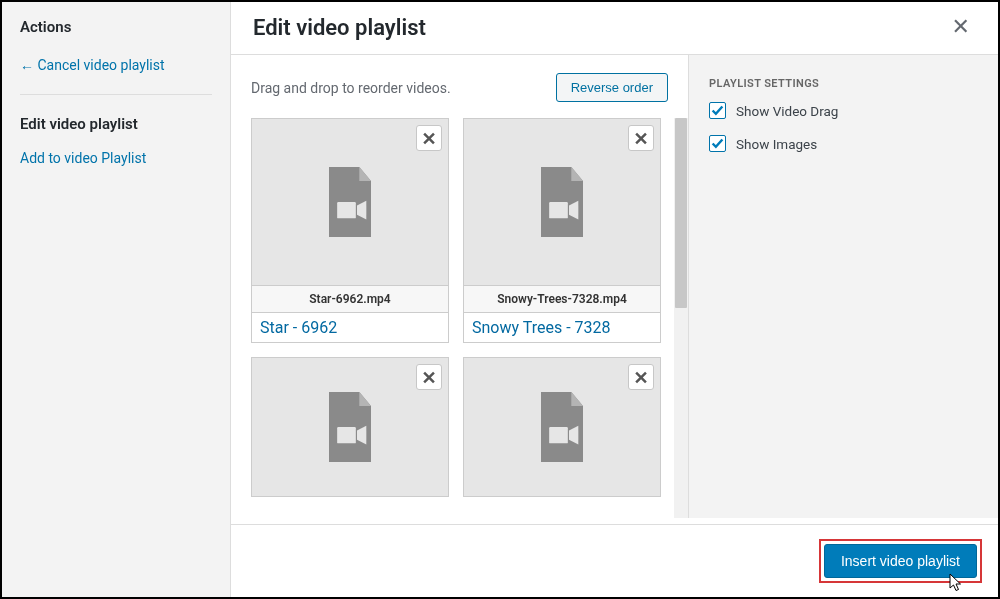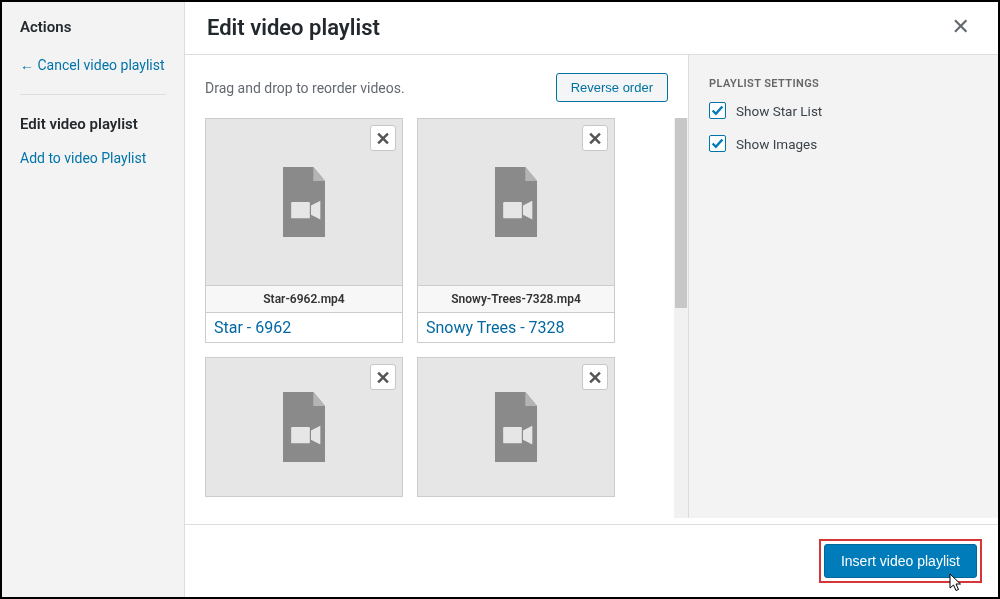--- a/index.html
+++ b/index.html
@@ -19,21 +19,21 @@
     height: 100%;
     flex-direction: column;
   }
   .main-wrap {
     display: flex;
     flex: 1;
     overflow: hidden;
   }
   
   .sidebar {
-    width: 183px;
+    width: 229px;
     background: #f3f3f3;
     border-right: 1px solid #ddd;
     padding: 16px 0 0 0;
   }
   .sidebar h2 {
     font-size: 15px;
     font-weight: 600;
     padding: 0 18px 14px 18px;
     color: #23282d;
   }
@@ -351,21 +351,21 @@
         </div>
 
         <aside class="settings">
           <h4>PLAYLIST SETTINGS</h4>
           <label class="chk-row">
             <span class="chk">
               <svg viewBox="0 0 16 16">
                   <path fill="none" stroke="#007cba" stroke-width="3" d="M2 8 l4 4 l8 -9"></path>
                 </svg>
             </span>
-            <span>Show Star List</span>
+            <span>Show Video Drag</span>
           </label>
           <label class="chk-row">
             <span class="chk">
               <svg viewBox="0 0 16 16">
                   <path fill="none" stroke="#007cba" stroke-width="3" d="M2 8 l4 4 l8 -9"></path>
                 </svg>
             </span>
             <span>Show Images</span>
           </label>
         </aside>

